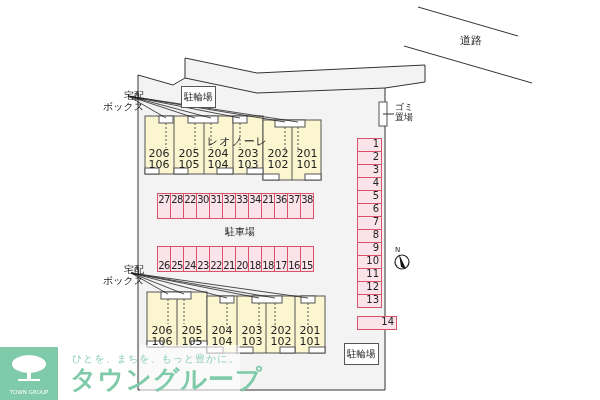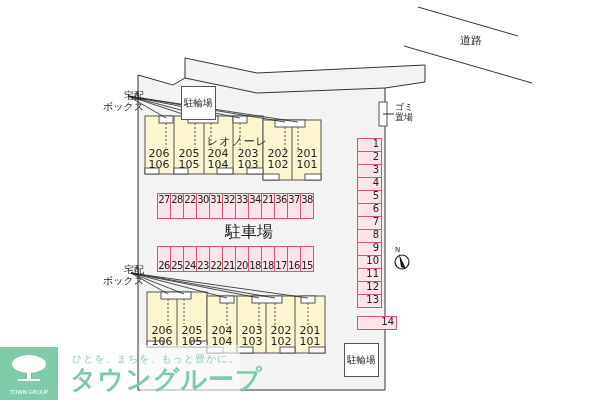--- a/index.html
+++ b/index.html
@@ -1,19 +1,19 @@
 <!DOCTYPE html>
 <html><head>
   <meta charset="utf-8">
   <style>
     html, body { margin: 0; padding: 0; background: #ffffff; }
     body { width: 600px; height: 400px; position: relative; overflow: hidden; font-family: "DejaVu Sans", sans-serif; color: #222; }
     svg.site { position: absolute; left: 0; top: 0; }
     .lbl { position: absolute; font-size: 10px; line-height: 11px; white-space: nowrap; }
-    .boxed { border: 1px solid #555; background: #fff; padding: 10px 2px; font-size: 9.5px; line-height: 12px; }
+    .boxed { border: 1px solid #555; background: #fff; padding: 4px 2px; font-size: 9.5px; line-height: 12px; }
     .unit-num { position: absolute; font-size: 11px; line-height: 11px; text-align: center; width: 26px; }
     .bldg-name { position: absolute; font-size: 11px; letter-spacing: 1px; }
     .space { position: absolute; background: #fbe3ea; border: 1px solid #d9546b; box-sizing: border-box; font-size: 10px; line-height: 10px; text-align: right; padding-right: 2px; color: #222; }
     .hspace { position: absolute; background: #fbe3ea; border: 1px solid #d9546b; box-sizing: border-box; font-size: 10px; letter-spacing: -0.5px; text-align: center; color: #222; }
     .logo-box { position: absolute; left: 0; top: 347px; width: 58px; height: 53px; background: #7ecaa9; }
     .logo-caption { position: absolute; left: 0; bottom: 5px; width: 58px; text-align: center; color: #fff; font-size: 5.5px; font-family: "DejaVu Sans", sans-serif; }
     .tagline { position: absolute; left: 72px; top: 352px; font-size: 10px; color: #8bcfb2; letter-spacing: 1px; }
     .brand { position: absolute; left: 70px; top: 362px; font-size: 26px; font-weight: bold; color: #7ecaa9; letter-spacing: 1px; }
     .brand-bg { position: absolute; left: 140px; top: 345px; width: 100px; height: 52px; background: rgba(255,255,255,0.6); }
   </style>
@@ -106,21 +106,21 @@
 </div>
 <div class="lbl" style="left:103px;top:90px;text-align:right;font-size:10px;">
   <div style="text-align:right">宅配</div>
   <div>ボックス</div>
 </div>
 <div class="lbl" style="left:103px;top:264px;font-size:10px;">
   <div style="text-align:right">宅配</div>
   <div>ボックス</div>
 </div>
 <div class="bldg-name" style="left:207px;top:134px;">レオノーレ</div>
-<div class="lbl" style="left:225px;top:226px;font-size:16px;">駐車場</div>
+<div class="lbl" style="left:225px;top:226px;font-size:10px;">駐車場</div>
 <div class="lbl boxed" style="left:344px;top:343px;">駐輪場</div>
 <div class="lbl" style="left:395px;top:245px;font-size:7px;">N</div>
 
 <div>
   <div class="unit-num" style="left:146px;top:148px">
       <div>206</div>
       <div>106</div>
     </div>
   <div class="unit-num" style="left:176px;top:148px">
       <div>205</div>

